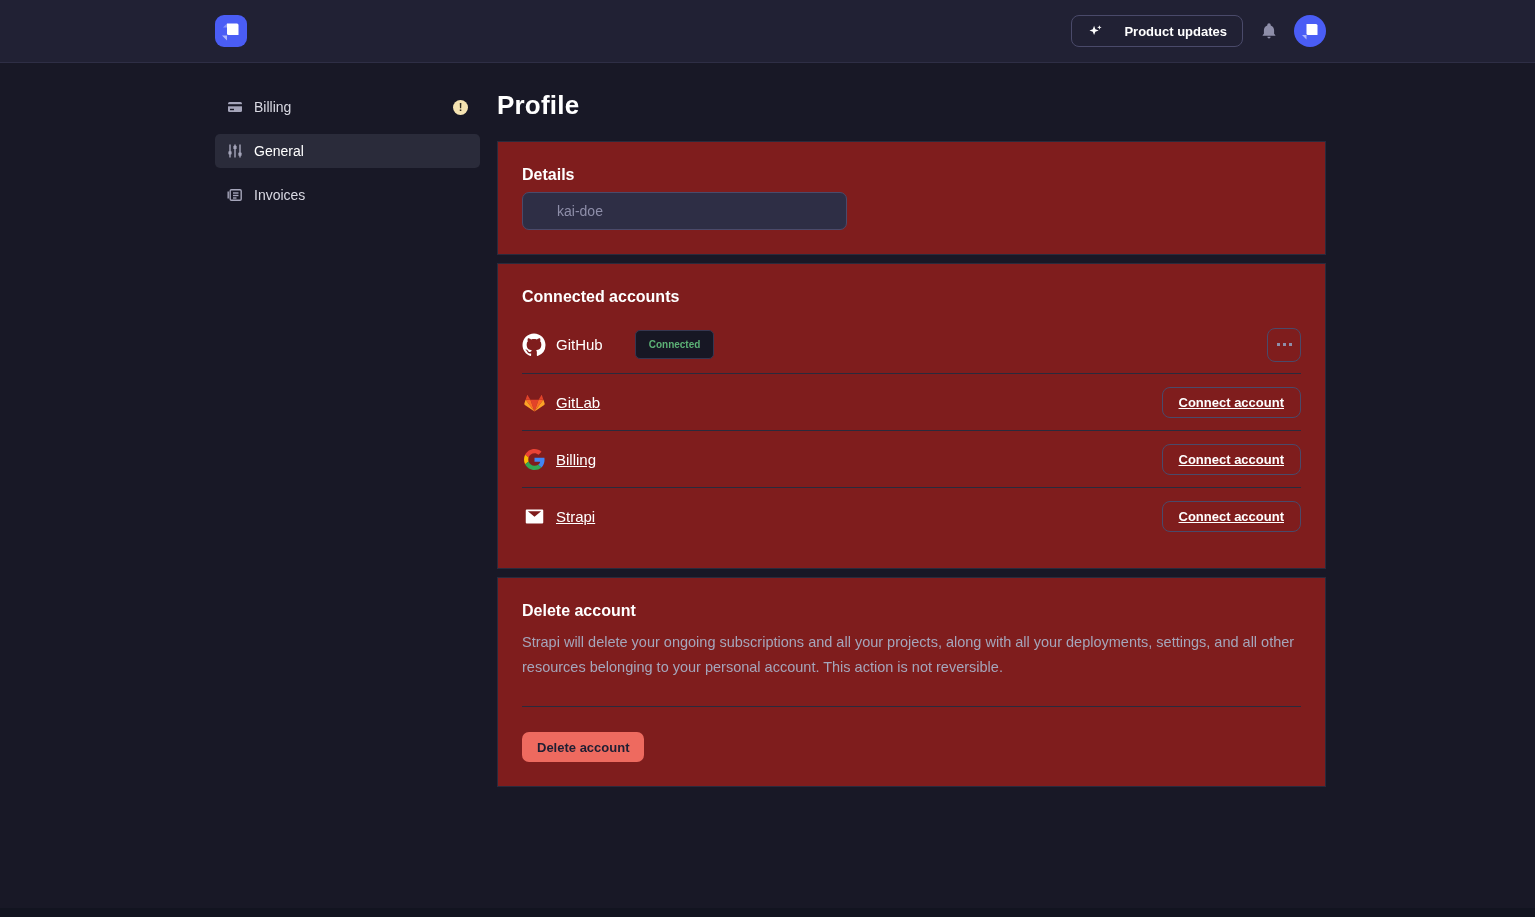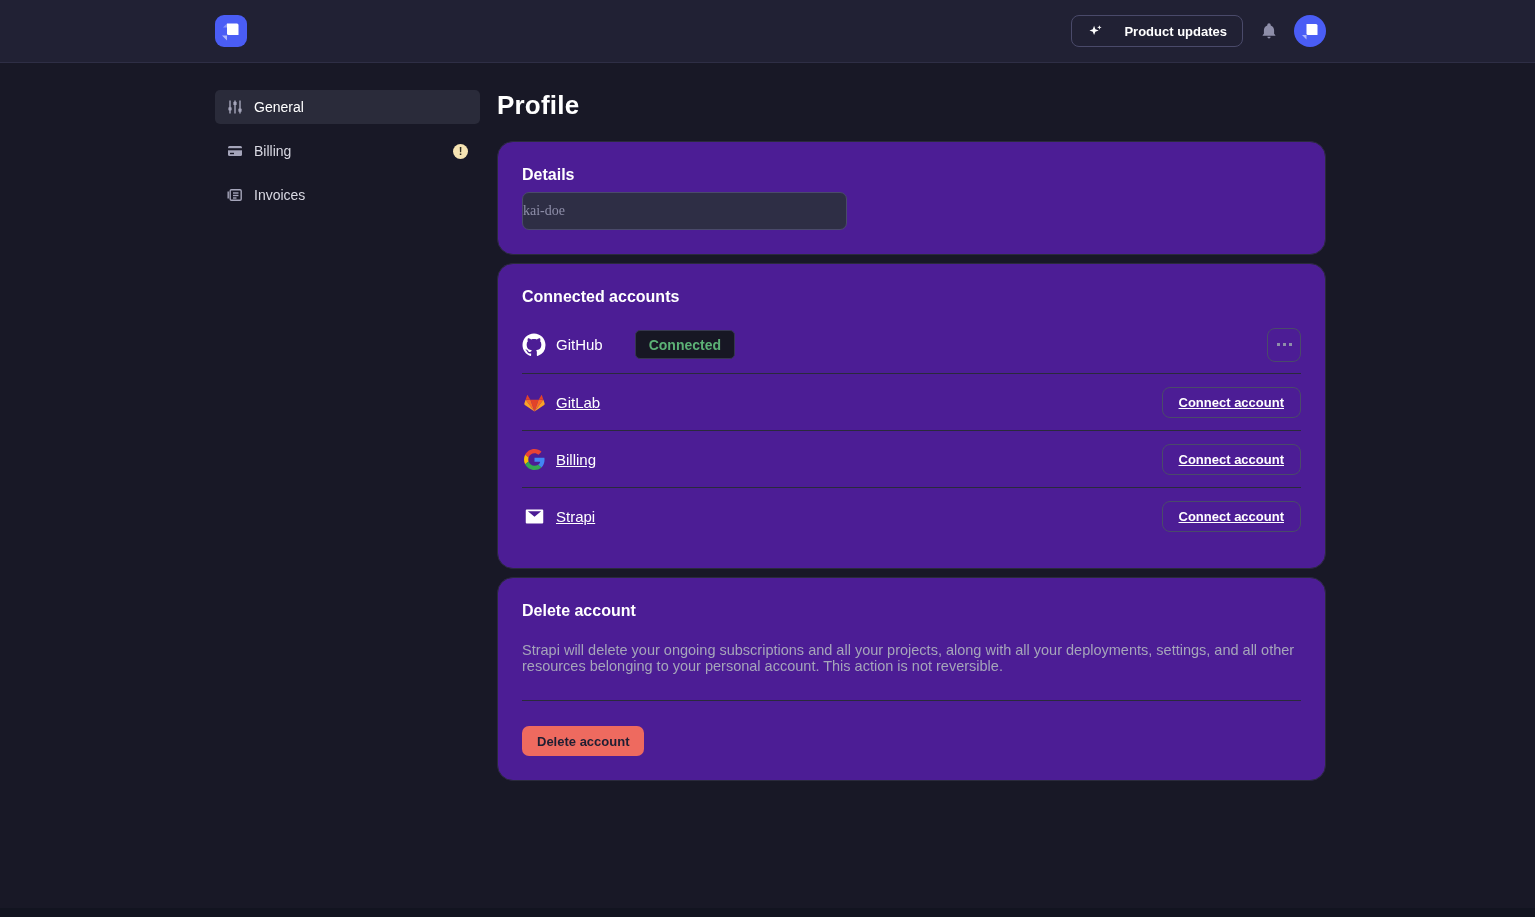--- a/index.html
+++ b/index.html
@@ -56,75 +56,75 @@
   .warn-badge {
     width:15px; height:15px; border-radius:50%;
     background:#f5e3b2; color:#2f2b20;
     font-size:11px; font-weight:700; line-height:15px; text-align:center;
   }
 
   .main { flex:1; min-width:0; padding-bottom:40px; }
   .page-title { font-size:26px; font-weight:700; margin:0 0 20px 0; letter-spacing:.2px; }
 
   .card {
-    background:#4c1d95;
+    background:#7f1d1d;
     border:1px solid #2a2a3c;
-    border-radius:16px;
+    border-radius:0;
     padding:24px;
     margin-bottom:8px;
   }
   .card-title { font-size:16px; font-weight:700; margin:0; }
 
   
   .field-label { margin-top:21px; font-size:14px; font-weight:700; }
   .req { color:#ee5e52; margin-left:1px; }
   .text-input {
     display:block; margin-top:8px;
     width:325px; height:38px;
     background:#2e2e45; border:1px solid #4a4a6a; border-radius:7px;
-    color:#8e8ea9; font-size:14px; font-family:Liberation Serif, serif;
-    padding:0 0; outline:none;
+    color:#8e8ea9; font-size:14px; font-family:Liberation Sans, sans-serif;
+    padding:0 34px; outline:none;
   }
 
   
   .providers { margin-top:10px; }
   .prov-row {
     display:flex; align-items:center;
     min-height:57px; padding:11px 0;justify-content:flex-end;
   }
   .prov-row + .prov-row { border-top:1px solid #2a2a3c;text-decoration:underline; }
   .prov-icon { width:24px; height:24px; margin-right:10px; display:flex; align-items:center; justify-content:center; flex:0 0 auto; }
   .prov-name { font-size:15px; color:#ffffff; }
   .status-badge {
     margin-left:32px; height:29px; padding:0 13px;
     display:flex; align-items:center;
     background:#171724; border:1px solid #363650; border-radius:5px;
-    color:#5cb176; font-size:14px; font-weight:700;
+    color:#5cb176; font-size:10px; font-weight:700;
   }
   .row-spacer { flex:1; }
   .menu-btn {
     width:34px; height:34px;
     border:1px solid #4a4a6a; border-radius:8px;
     background:transparent; cursor:pointer;
     display:flex; align-items:center; justify-content:center; gap:3px;
   }
   .menu-btn i { width:3px; height:3px; background:#8e8ea9; display:block; }
   .connect-btn {
     height:31px; padding:0 16px;
     border:1px solid #4a4a6a; border-radius:8px;
     background:transparent; color:#ffffff;
     font-size:13px; font-weight:700; font-family:inherit;
     cursor:pointer;
   }
 
   
   .danger-text {
-    margin:22px 0 0 0;
+    margin:10px 0 0 0;
     max-width:781px;
-    color:#a5a5ba; font-size:14.5px; line-height:16px;
+    color:#a5a5ba; font-size:14.5px; line-height:25px;
   }
   .card-divider { border:none; border-top:1px solid #2a2a3c; margin:26px 0 25px 0; }
   .delete-btn {
     height:30px; padding:0 15px;
     background:#ee6a5f; border:none; border-radius:7px;
     color:#1e1e32; font-size:13px; font-weight:700; font-family:inherit;
     cursor:pointer;
   }
 
   .bottom-strip { position:absolute; left:0; bottom:0; width:100%; height:9px; background:#121420; }
@@ -157,46 +157,46 @@
     <svg class="strapi-glyph" viewBox="0 0 32 32">
       <path fill="#ffffff" d="M12.5 9h9.5a1.5 1.5 0 0 1 1.5 1.5V20h-9.5A1.5 1.5 0 0 1 12.5 18.5z"></path>
       <path fill="#ffffff" opacity="0.55" d="M12.5 20v4.5L8 20z"></path>
     </svg>
   </div>
 </header>
 
 <div class="layout">
 
   <nav class="sidebar">
+    <div class="side-item">
+      <span class="side-icon">
+        <svg width="16" height="16" viewBox="0 0 16 16">
+          <rect x="1" y="3" width="14" height="10" rx="1.5" fill="#a5a5ba"></rect>
+          <rect x="1" y="5.2" width="14" height="2.1" fill="#181826"></rect>
+          <rect x="3" y="9.8" width="4" height="1.4" fill="#181826"></rect>
+        </svg>
+      </span>
+      <span class="side-label">Billing</span>
+      <span class="warn-badge">!</span>
+    </div>
     <div class="side-item active">
       <span class="side-icon">
         <svg width="16" height="16" viewBox="0 0 16 16" stroke="#a5a5ba" stroke-width="1.4" fill="#a5a5ba">
           <line x1="3" y1="1.5" x2="3" y2="14.5"></line>
             <line x1="8" y1="1.5" x2="8" y2="14.5"></line>
             <line x1="13" y1="1.5" x2="13" y2="14.5"></line>
           <rect x="1.4" y="8.2" width="3.2" height="3.2" rx="0.6" stroke="none"></rect>
           <rect x="6.4" y="2.8" width="3.2" height="3.2" rx="0.6" stroke="none"></rect>
           <rect x="11.4" y="9.6" width="3.2" height="3.2" rx="0.6" stroke="none"></rect>
         </svg>
       </span>
       <span class="side-label">General</span>
     </div>
     <div class="side-item">
       <span class="side-icon">
-        <svg width="16" height="16" viewBox="0 0 16 16">
-          <rect x="1" y="3" width="14" height="10" rx="1.5" fill="#a5a5ba"></rect>
-          <rect x="1" y="5.2" width="14" height="2.1" fill="#181826"></rect>
-          <rect x="3" y="9.8" width="4" height="1.4" fill="#181826"></rect>
-        </svg>
-      </span>
-      <span class="side-label">Billing</span>
-      <span class="warn-badge">!</span>
-    </div>
-    <div class="side-item">
-      <span class="side-icon">
         <svg width="16" height="16" viewBox="0 0 16 16" fill="none" stroke="#a5a5ba" stroke-width="1.4">
           <rect x="3.2" y="2.8" width="11" height="10.4" rx="1.2"></rect>
           <line x1="6" y1="6" x2="11.5" y2="6"></line>
           <line x1="6" y1="8.5" x2="11.5" y2="8.5"></line>
           <line x1="6" y1="11" x2="9.5" y2="11"></line>
           <line x1="1.2" y1="4.5" x2="1.2" y2="11.5"></line>
         </svg>
       </span>
       <span class="side-label">Invoices</span>
     </div>

